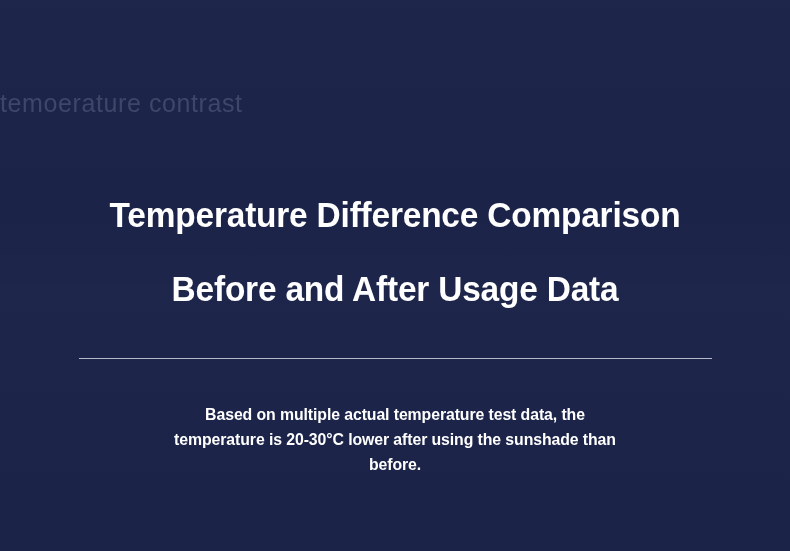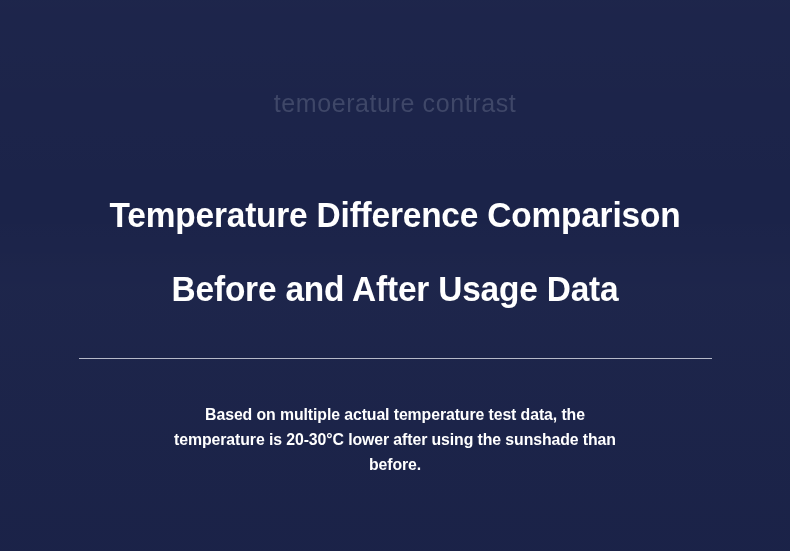--- a/index.html
+++ b/index.html
@@ -34,21 +34,20 @@
         rgba(255,255,255,0.010) 52%,
         rgba(0,0,0,0.018) 100%);
     pointer-events: none;
   }
 
   #watermark {
     position: absolute;
     top: 86px;
     left: 0;
     width: 790px;
-    text-align: center;
     font-size: 25px;
     font-weight: 400;
     letter-spacing: 0.6px;
     color: #3f4768;
     white-space: nowrap;
     line-height: 34px;
   }
 
   #headline {
     position: absolute;

